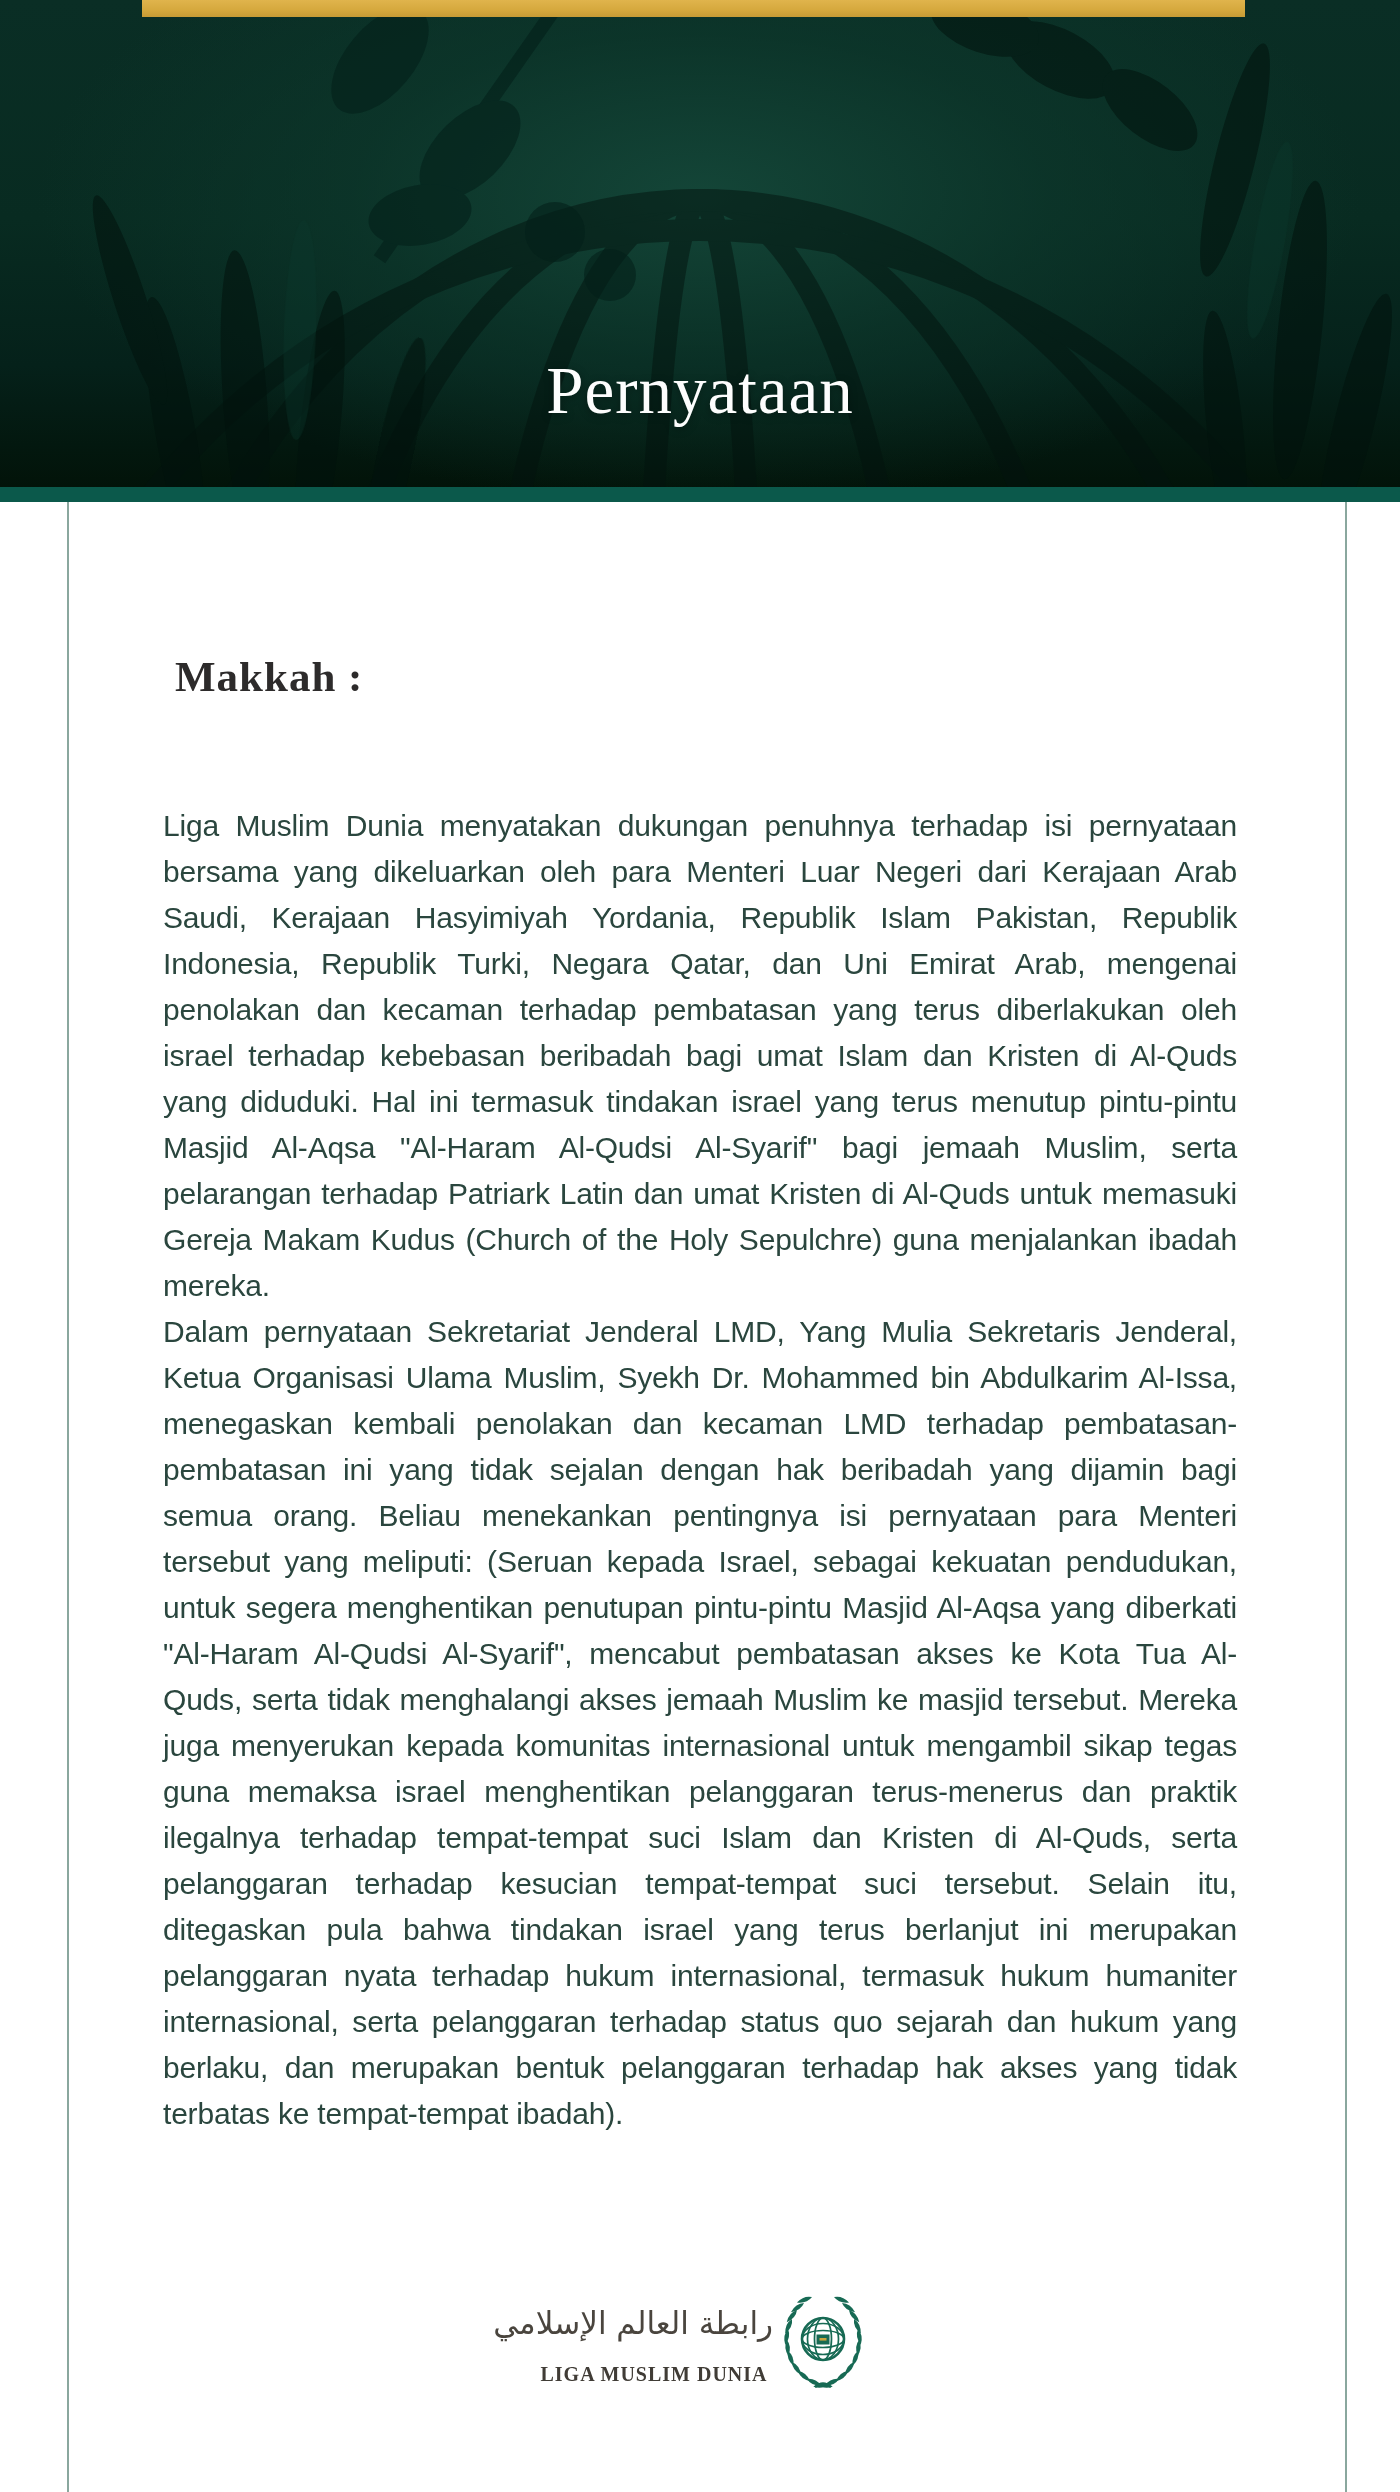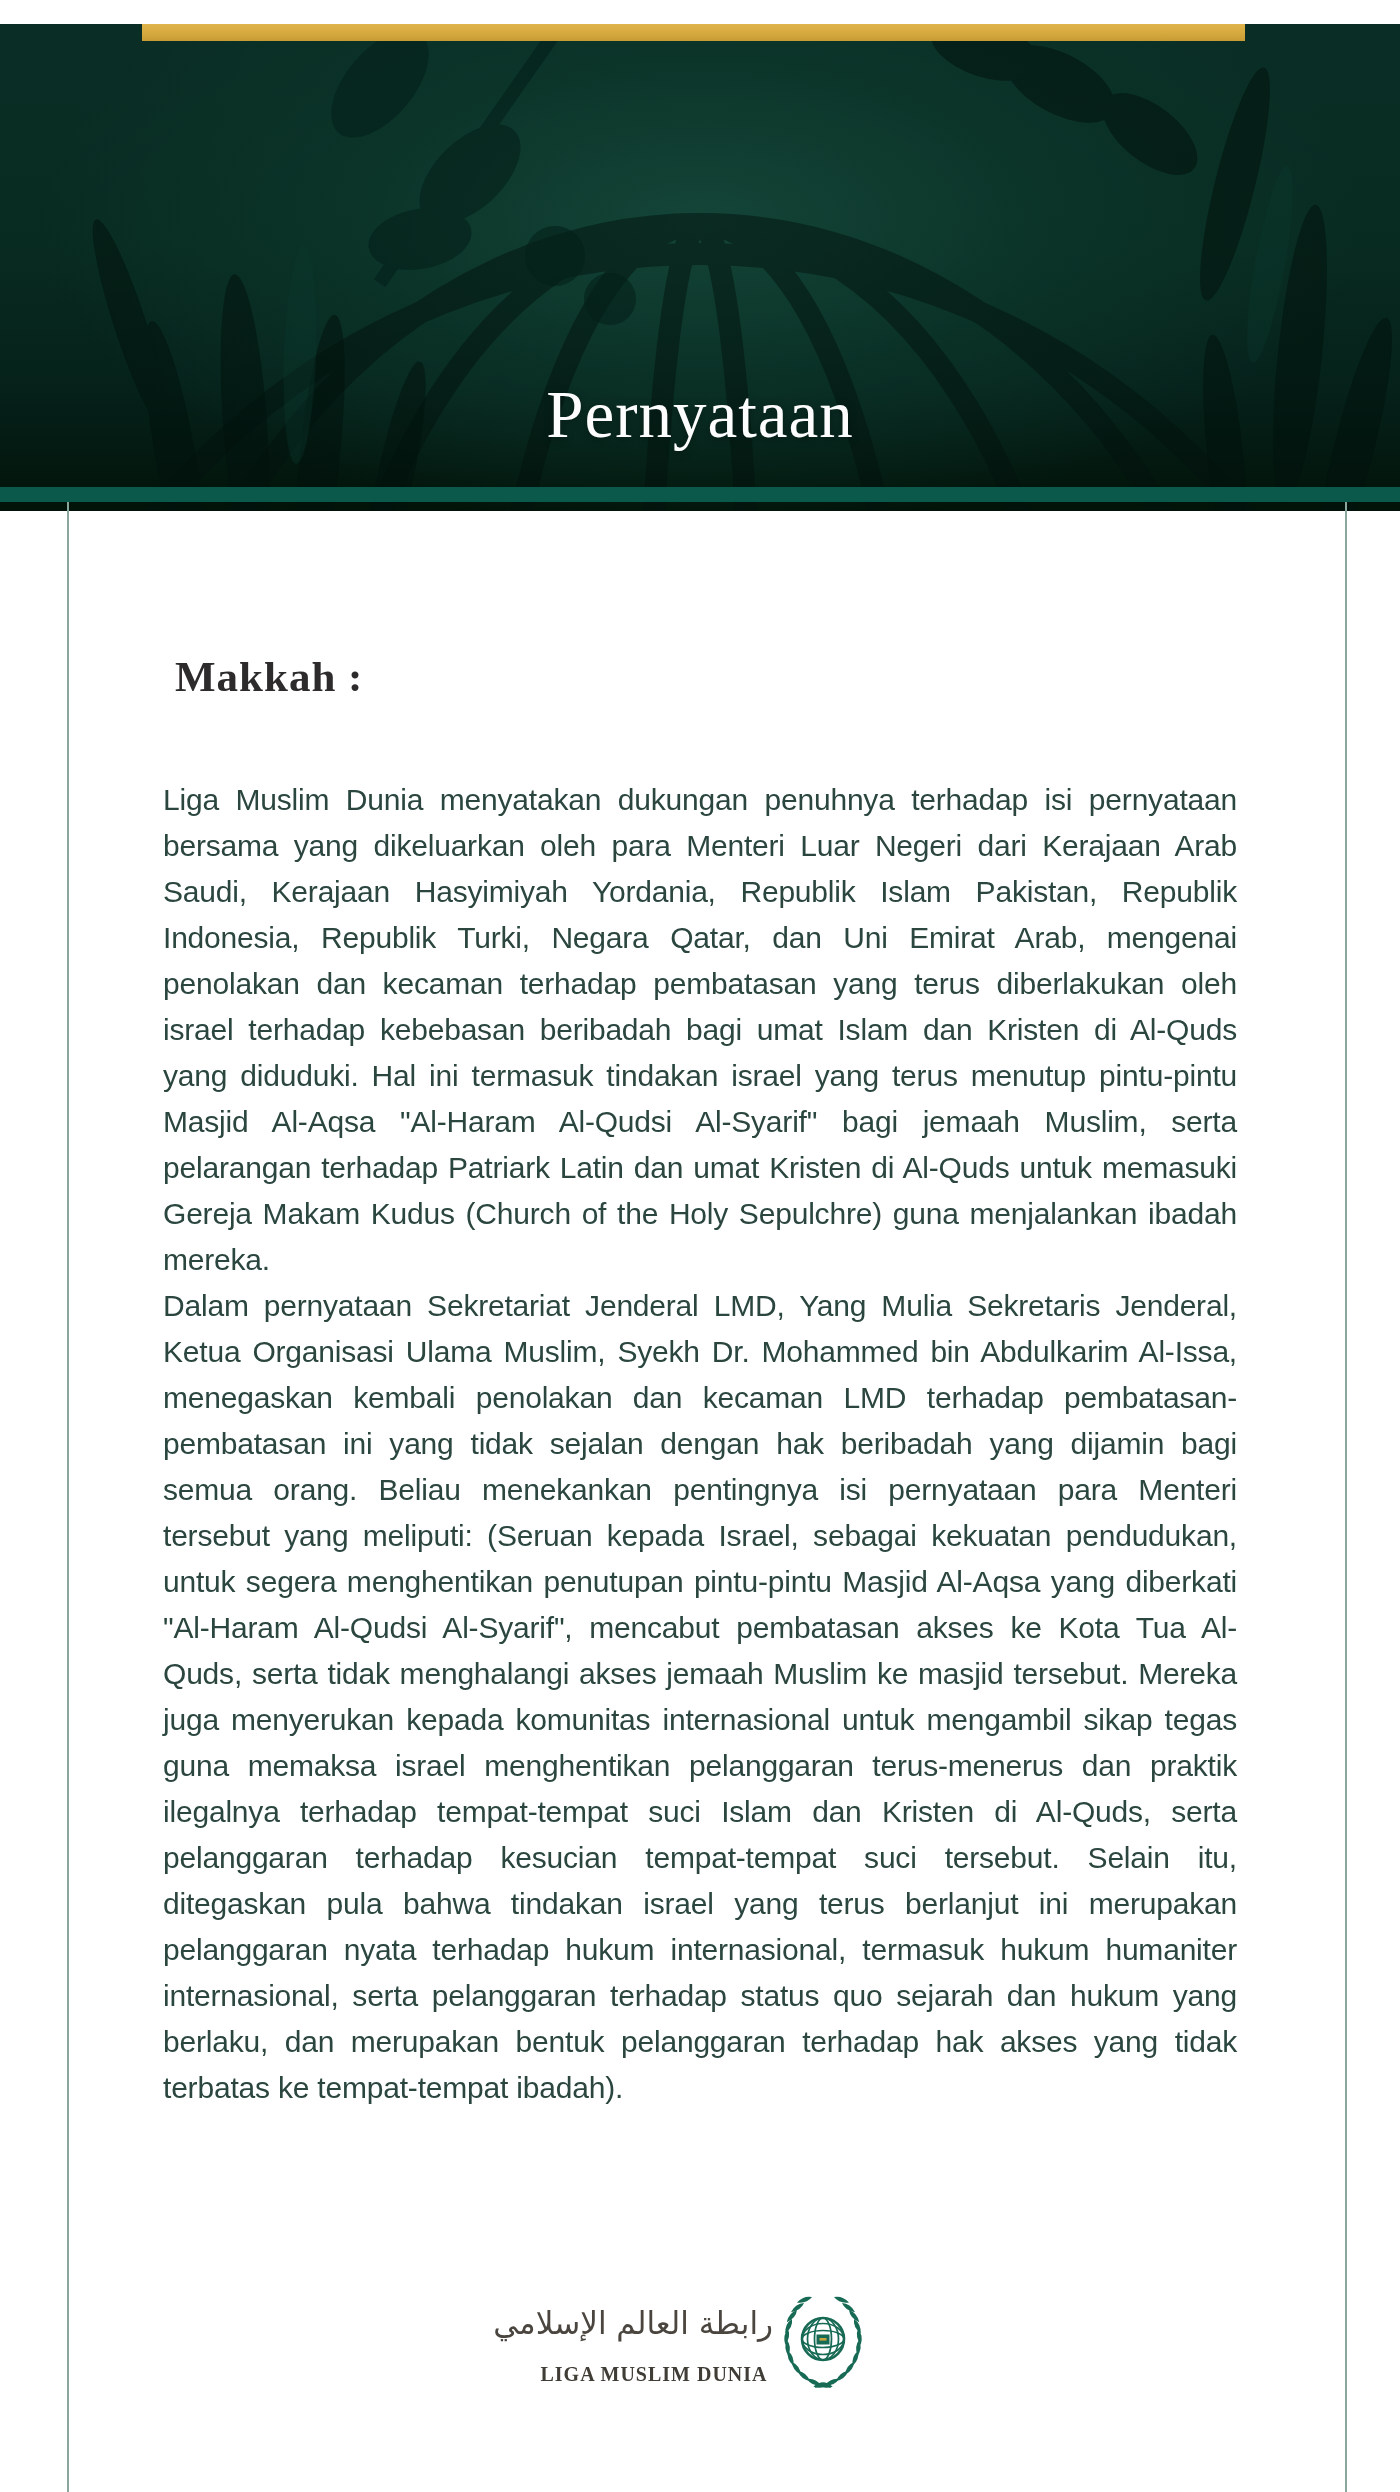--- a/index.html
+++ b/index.html
@@ -8,21 +8,20 @@
     font-family:"Liberation Sans",sans-serif;overflow:hidden;
   }
 
   
   .header{
     position:absolute;left:0;top:0;width:1400px;height:487px;
     background:
       radial-gradient(ellipse 920px 430px at 50% 40%, rgba(21,72,58,.9) 0%, rgba(13,56,44,.65) 38%, rgba(0,0,0,0) 72%),
       linear-gradient(180deg,#0a2e25 0%,#082b21 45%,#05211a 75%,#021309 100%);
     overflow:hidden;
-    margin-top:24px;
   }
   .header-deco{position:absolute;left:0;top:0;width:1400px;height:487px;}
   .gold-bar{
     position:absolute;left:142px;top:0;width:1103px;height:17px;
     background:linear-gradient(180deg,#e0b44c 0%,#d5a83d 60%,#c79b35 100%);
   }
   .page-title{
     position:absolute;left:0;top:352px;width:1400px;text-align:center;
     font-family:"Liberation Serif",serif;font-weight:400;
     font-size:67px;color:#fdfdfd;letter-spacing:1px;
@@ -44,21 +43,21 @@
   .section-heading{
     margin:150px 0 0 12px;
     font-family:"Liberation Serif",serif;font-weight:700;
     font-size:43px;color:#2d2b2b;letter-spacing:1px;
   }
   .body-par{
     margin:0;text-align:justify;
     font-size:30px;line-height:46px;color:#2a463e;
     font-weight:500;letter-spacing:-0.2px;
   }
-  .par-1{margin-top:76px;}
+  .par-1{margin-top:102px;}
   .par-2{}
 
   
   .footer-logo{
     position:absolute;left:0;top:2292px;width:1400px;
     display:flex;justify-content:center;align-items:center;gap:8px;
   }
   .logo-text-col{width:238px;text-align:center;}
   .logo-arabic{
     direction:rtl;font-family:"DejaVu Sans",sans-serif;

